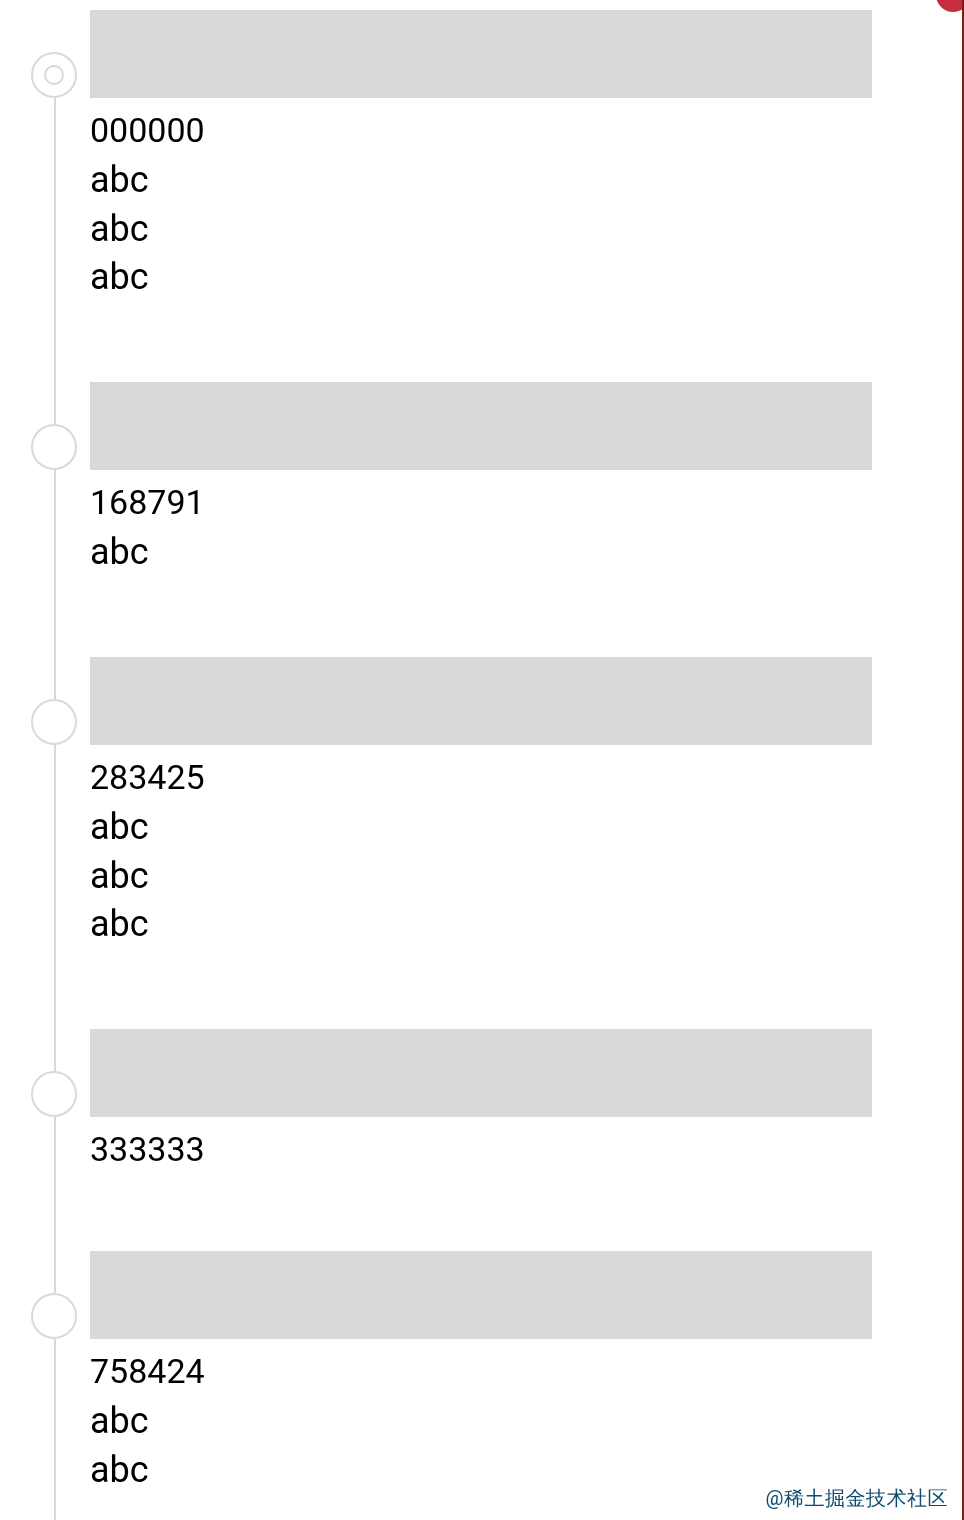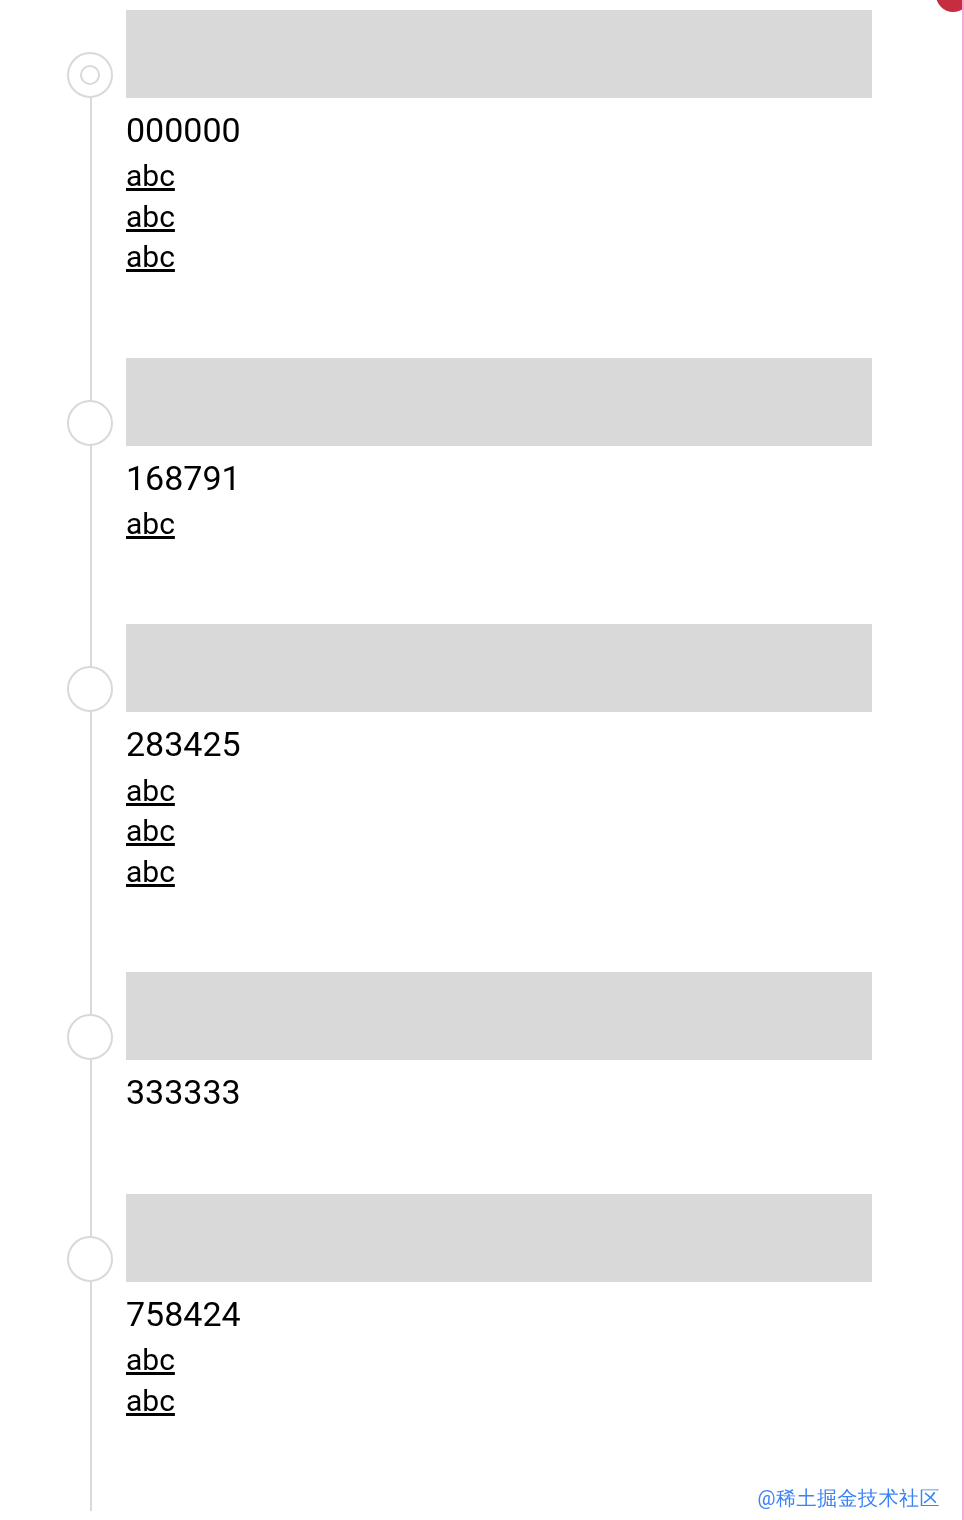--- a/index.html
+++ b/index.html
@@ -14,22 +14,21 @@
       height: 1520px;
       overflow: hidden;
       position: relative;
     }
     .viewport {
       position: absolute;
       top: 0;
       left: 0;
       right: 0;
       bottom: 0;
-      border-right: 2px solid #f9a8d4;
-      padding-left: 36px;
+      border-right: 2px solid #7f1d1d;
     }
     .timeline {
       position: relative;
       padding: 10px 90px 10px 90px;
     }
     .timeline-line {
       position: absolute;
       left: 54px;
       top: 64px;
       bottom: 0;
@@ -69,32 +68,31 @@
       margin-bottom: 10px;
     }
     .title {
       font-size: 34px;
       font-weight: 400;
       color: #000000;
       line-height: 1.3;
       margin-bottom: 4px;
     }
     .line {
-      font-size: 30px;
+      font-size: 36px;
       font-weight: 400;
       color: #000000;
       line-height: 1.35;
-      text-decoration: underline;
     }
     .watermark {
       position: absolute;
-      right: 22px;
+      right: 14px;
       bottom: 8px;
       font-size: 20px;
-      color: #3b82f6;
+      color: #0c4a6e;
       letter-spacing: 0.5px;
     }
     .top-accent {
       position: absolute;
       top: 0;
       right: 0;
       width: 26px;
       height: 30px;
       overflow: hidden;
     }

